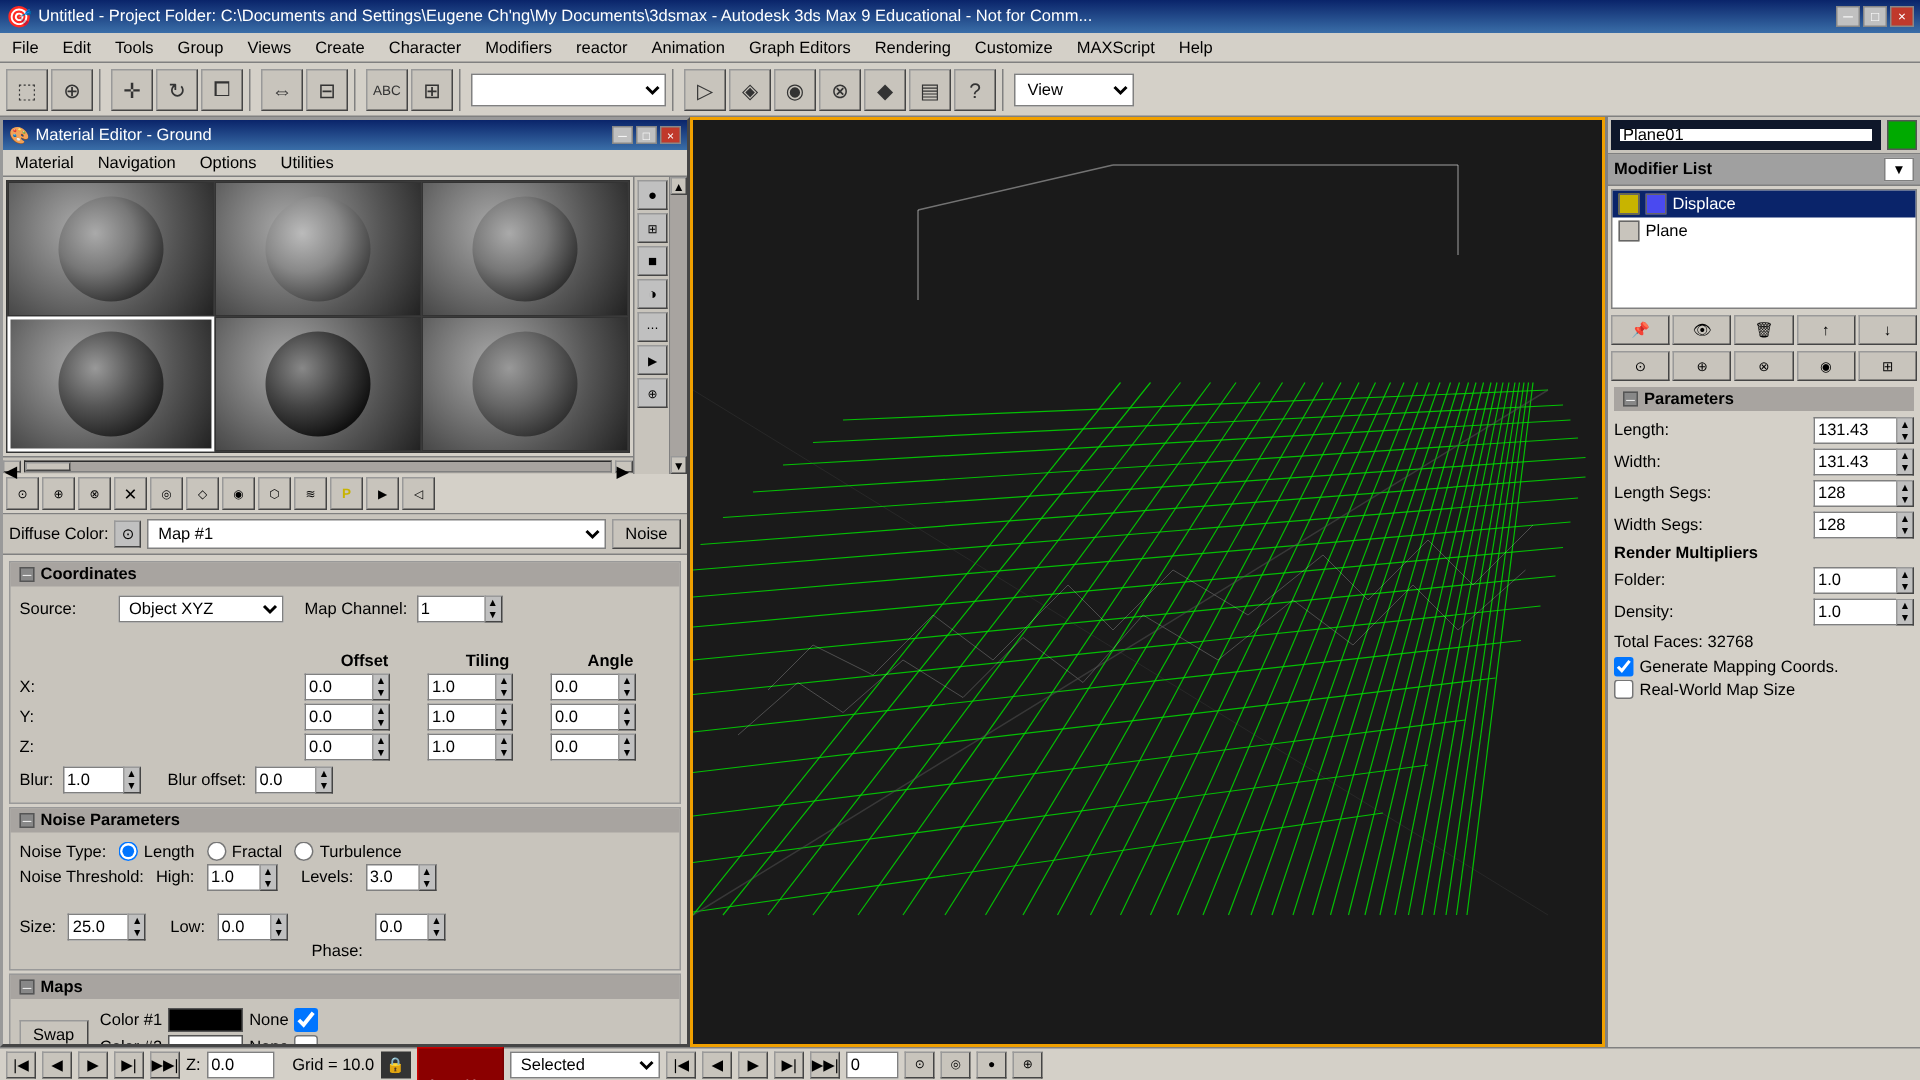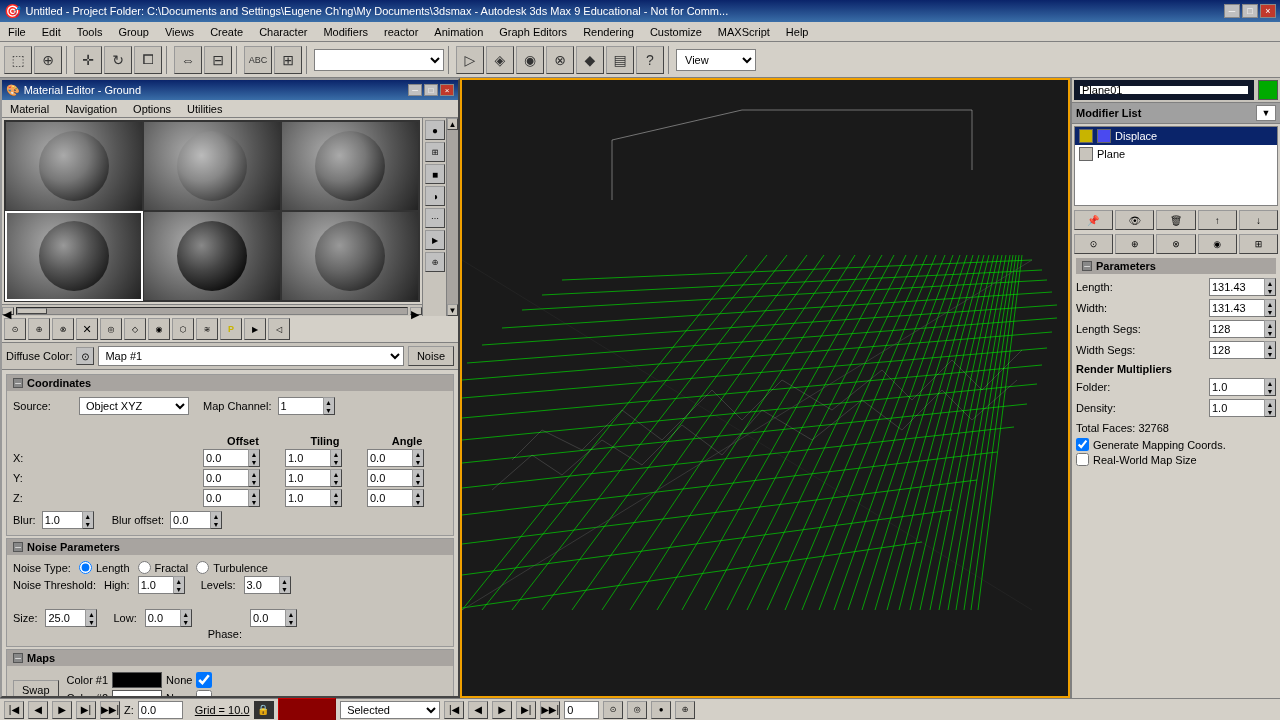--- a/index.html
+++ b/index.html
@@ -1021,21 +1021,21 @@
 
   <div class="anim-btn">|◀</div>
   <div class="anim-btn">◀</div>
   <div class="anim-btn">▶</div>
   <div class="anim-btn">▶|</div>
   <div class="anim-btn">▶▶|</div>
 
   <span class="bottom-label">Z:</span>
   <input class="bottom-input" type="text" value="0.0" style="">
 
-  <span class="bottom-label" style="margin-left:8px;text-decoration:underline;">Grid = 10.0</span>
+  <span class="bottom-label" style="margin-left:8px;">Grid = 10.0</span>
 
   <div class="lock-icon">🔒</div>
 
   <button class="bottom-btn" style="background:#8b0000;color:white;border:1px outset #c00;">Auto Key</button>
 
   <select class="bottom-select" style="width:100px;">
     <option>Selected</option>
   </select>
 
   <div class="anim-btn">|◀</div>

